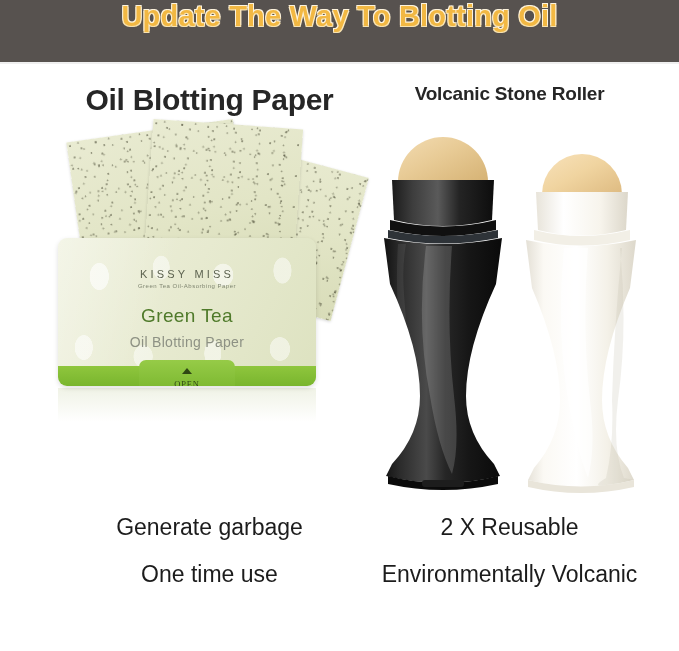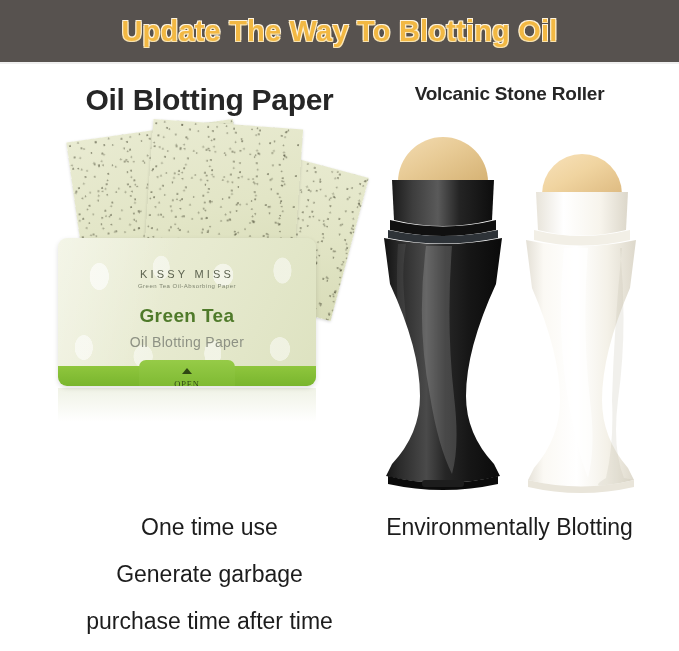--- a/index.html
+++ b/index.html
@@ -17,21 +17,20 @@
   }
 
   
   .header-band {
     position: absolute;
     left: 0; top: 0;
     width: 679px;
     height: 62px;
     background: #57524f;
     display: flex;
-    align-items: center;
     justify-content: center;
   }
   .header-title {
     font-size: 29px;
     font-weight: bold;
     color: #f2b843;
     letter-spacing: 0.2px;
     text-shadow:
       -1px -1px 0 #fdf3dd,
        1px -1px 0 #fdf3dd,
@@ -149,21 +148,21 @@
   }
   .brand-sub {
     margin-top: 3px;
     font-size: 6px;
     letter-spacing: 0.5px;
     color: #7f8570;
   }
   .pack-title {
     margin-top: 16px;
     font-size: 19px;
-    font-weight: bold;
+    font-weight: normal;
     color: #4f7a2a;
     letter-spacing: 0.4px;
   }
   .pack-subtitle {
     margin-top: 7px;
     font-size: 14px;
     color: #8d9184;
     letter-spacing: 0.3px;
   }
   .package-base {
@@ -264,23 +263,22 @@
 
       <div class="package-base"></div>
       <div class="open-tab">
         <span class="open-arrow"></span>
         <span class="open-label">OPEN</span>
       </div>
     </div>
   </div>
 
   <div class="features">
+    <div class="feature-line">Generate garbage</div>
     <div class="feature-line">One time use</div>
-    <div class="feature-line">Generate garbage</div>
-    <div class="feature-line">purchase time after time</div>
   </div>
 </div>
 
 <div class="col col-right">
 
   <div class="col-title col-title-right">Volcanic Stone Roller</div>
 
   <div class="stage">
 
     <div class="roller roller-black">
@@ -366,15 +364,16 @@
 
         <path d="M56 100 Q48 180 60 252 Q68 300 80 330 Q88 300 82 252 Q74 180 80 100 Z" fill="rgba(255,255,255,0.65)"></path>
         <path d="M112 100 Q120 180 110 252 Q104 300 116 330 L126 332 Q73 345 98 330 Q106 296 104 252 Q106 180 114 100 Z" fill="rgba(190,185,170,0.22)"></path>
 
         <path d="M20 332 Q73 345 126 332 L126 339 Q73 351 20 339 Z" fill="#e9e5da"></path>
       </svg>
     </div>
   </div>
 
   <div class="features">
-    <div class="feature-line">Environmentally Blotting</div>
+    <div class="feature-line">2 X Reusable</div>
+    <div class="feature-line">Environmentally Volcanic</div>
   </div>
 </div>
 
 </body></html>

